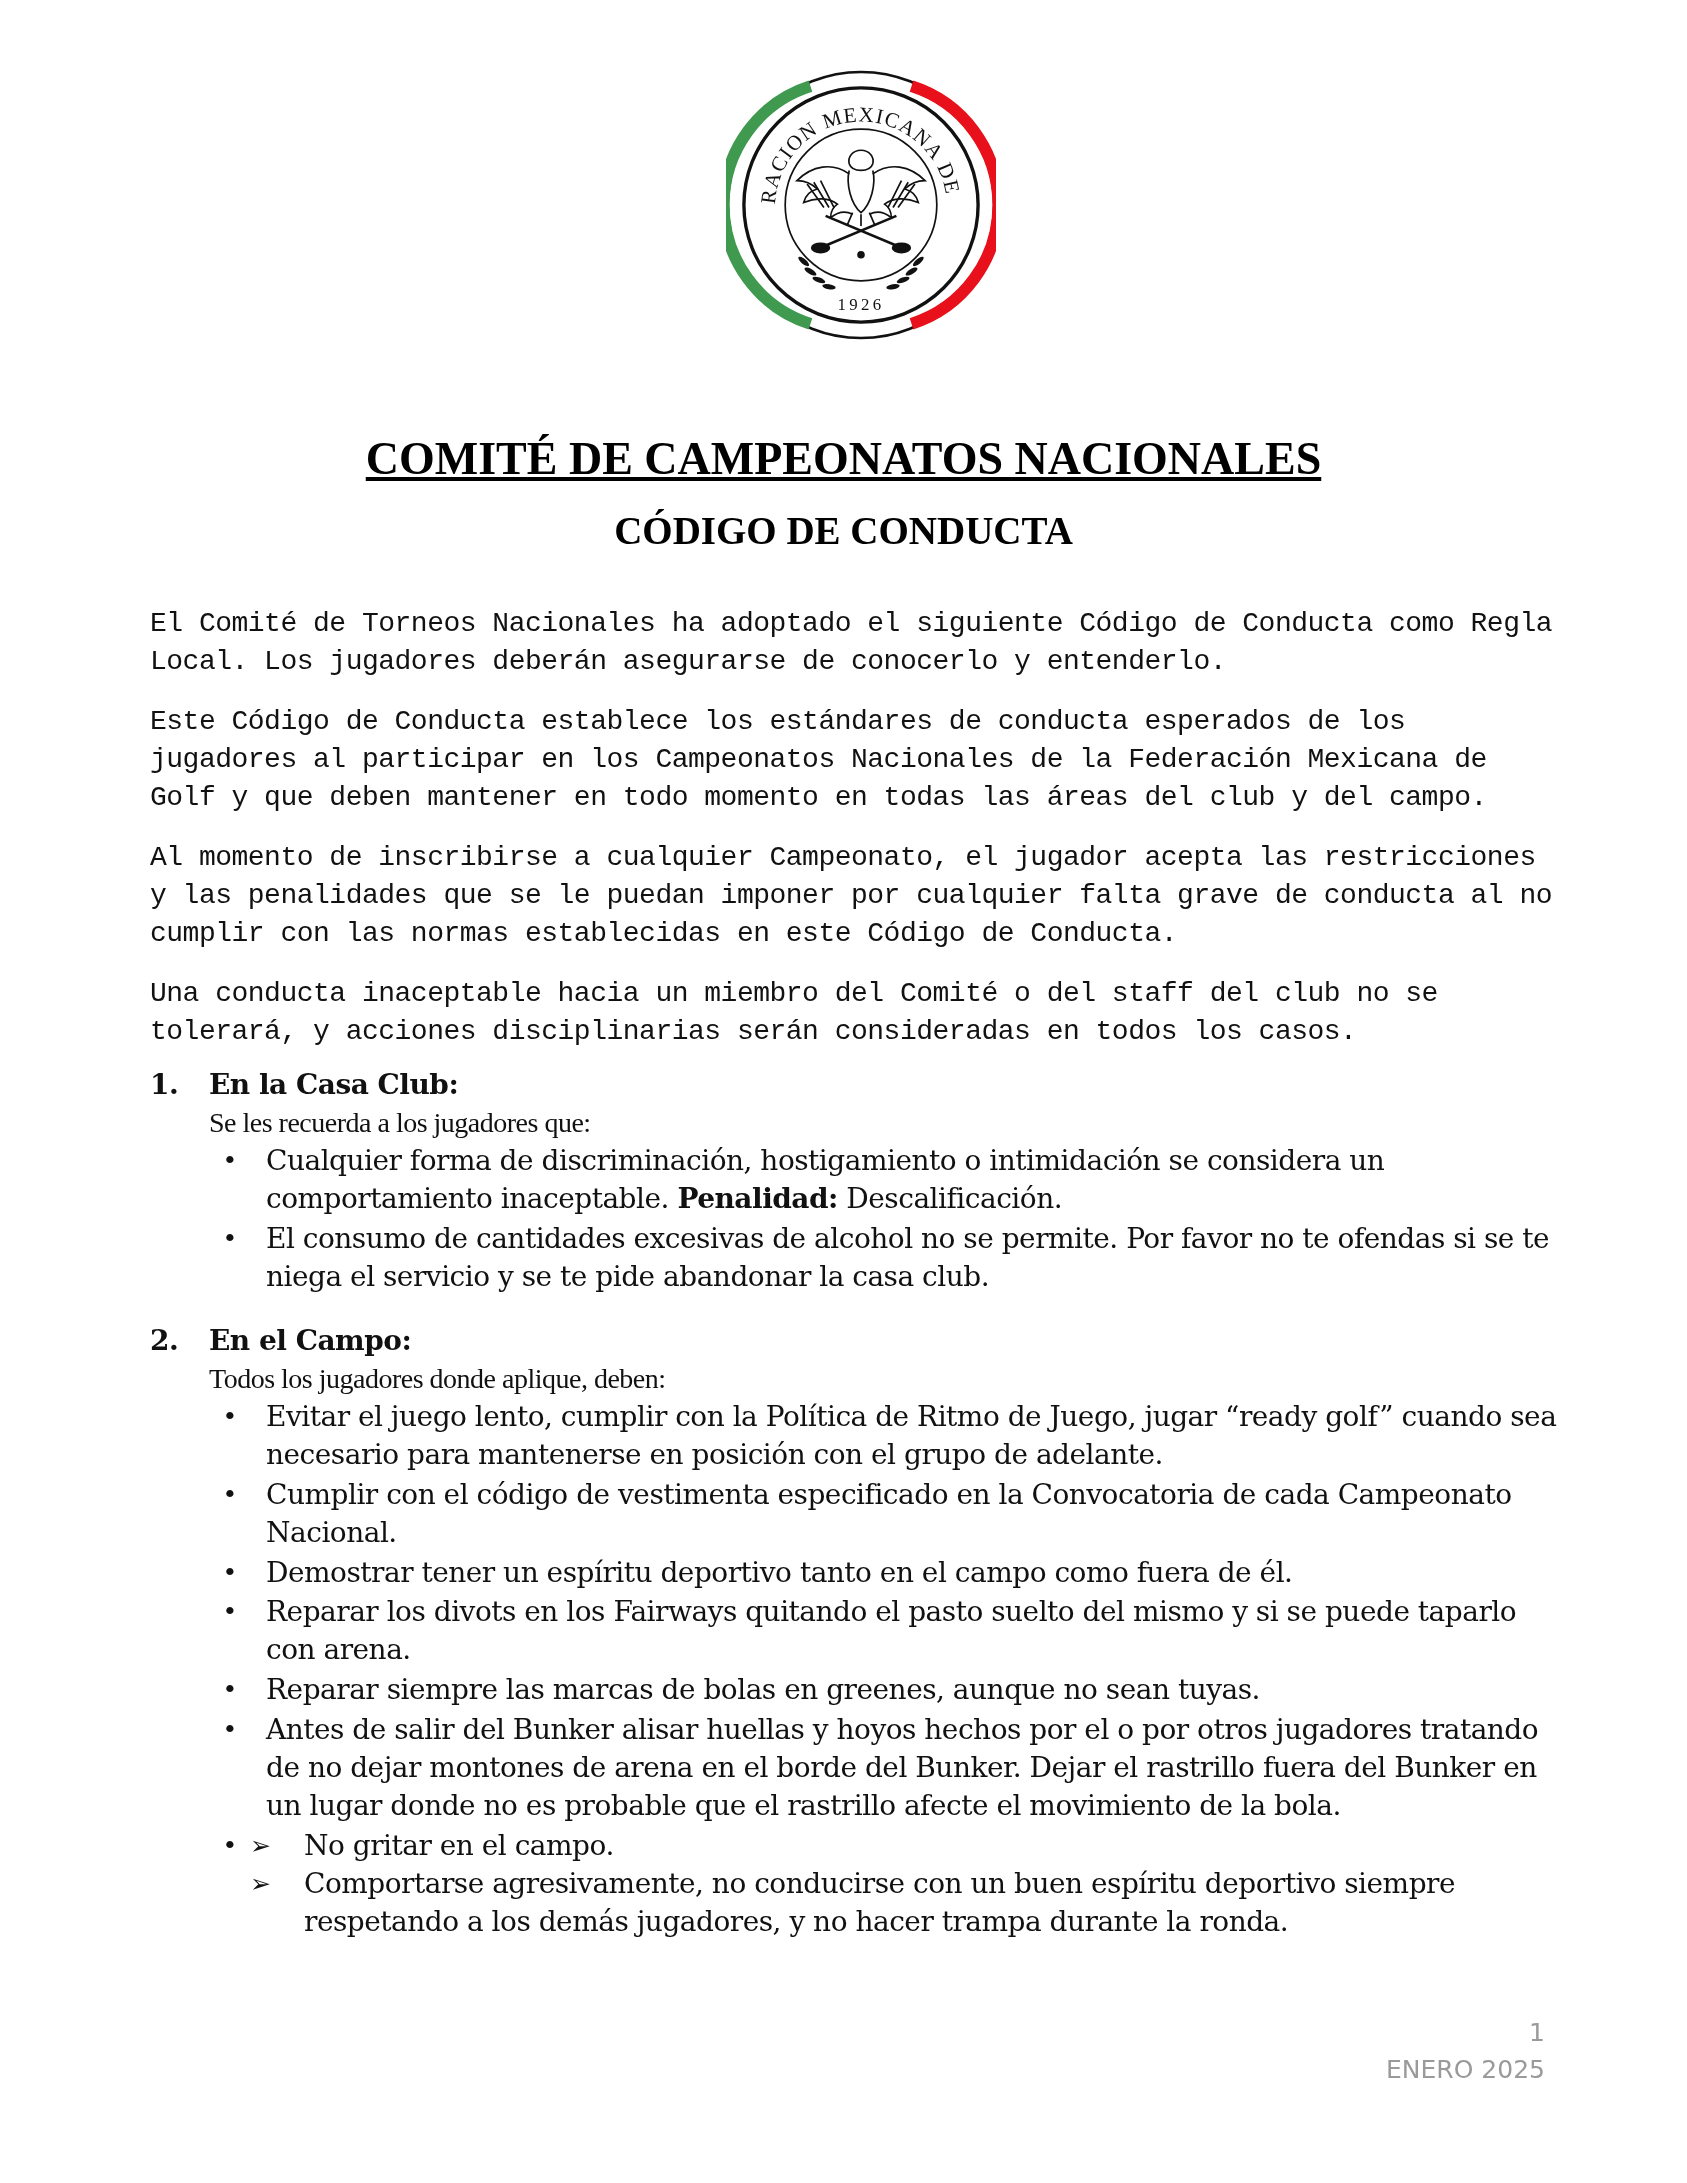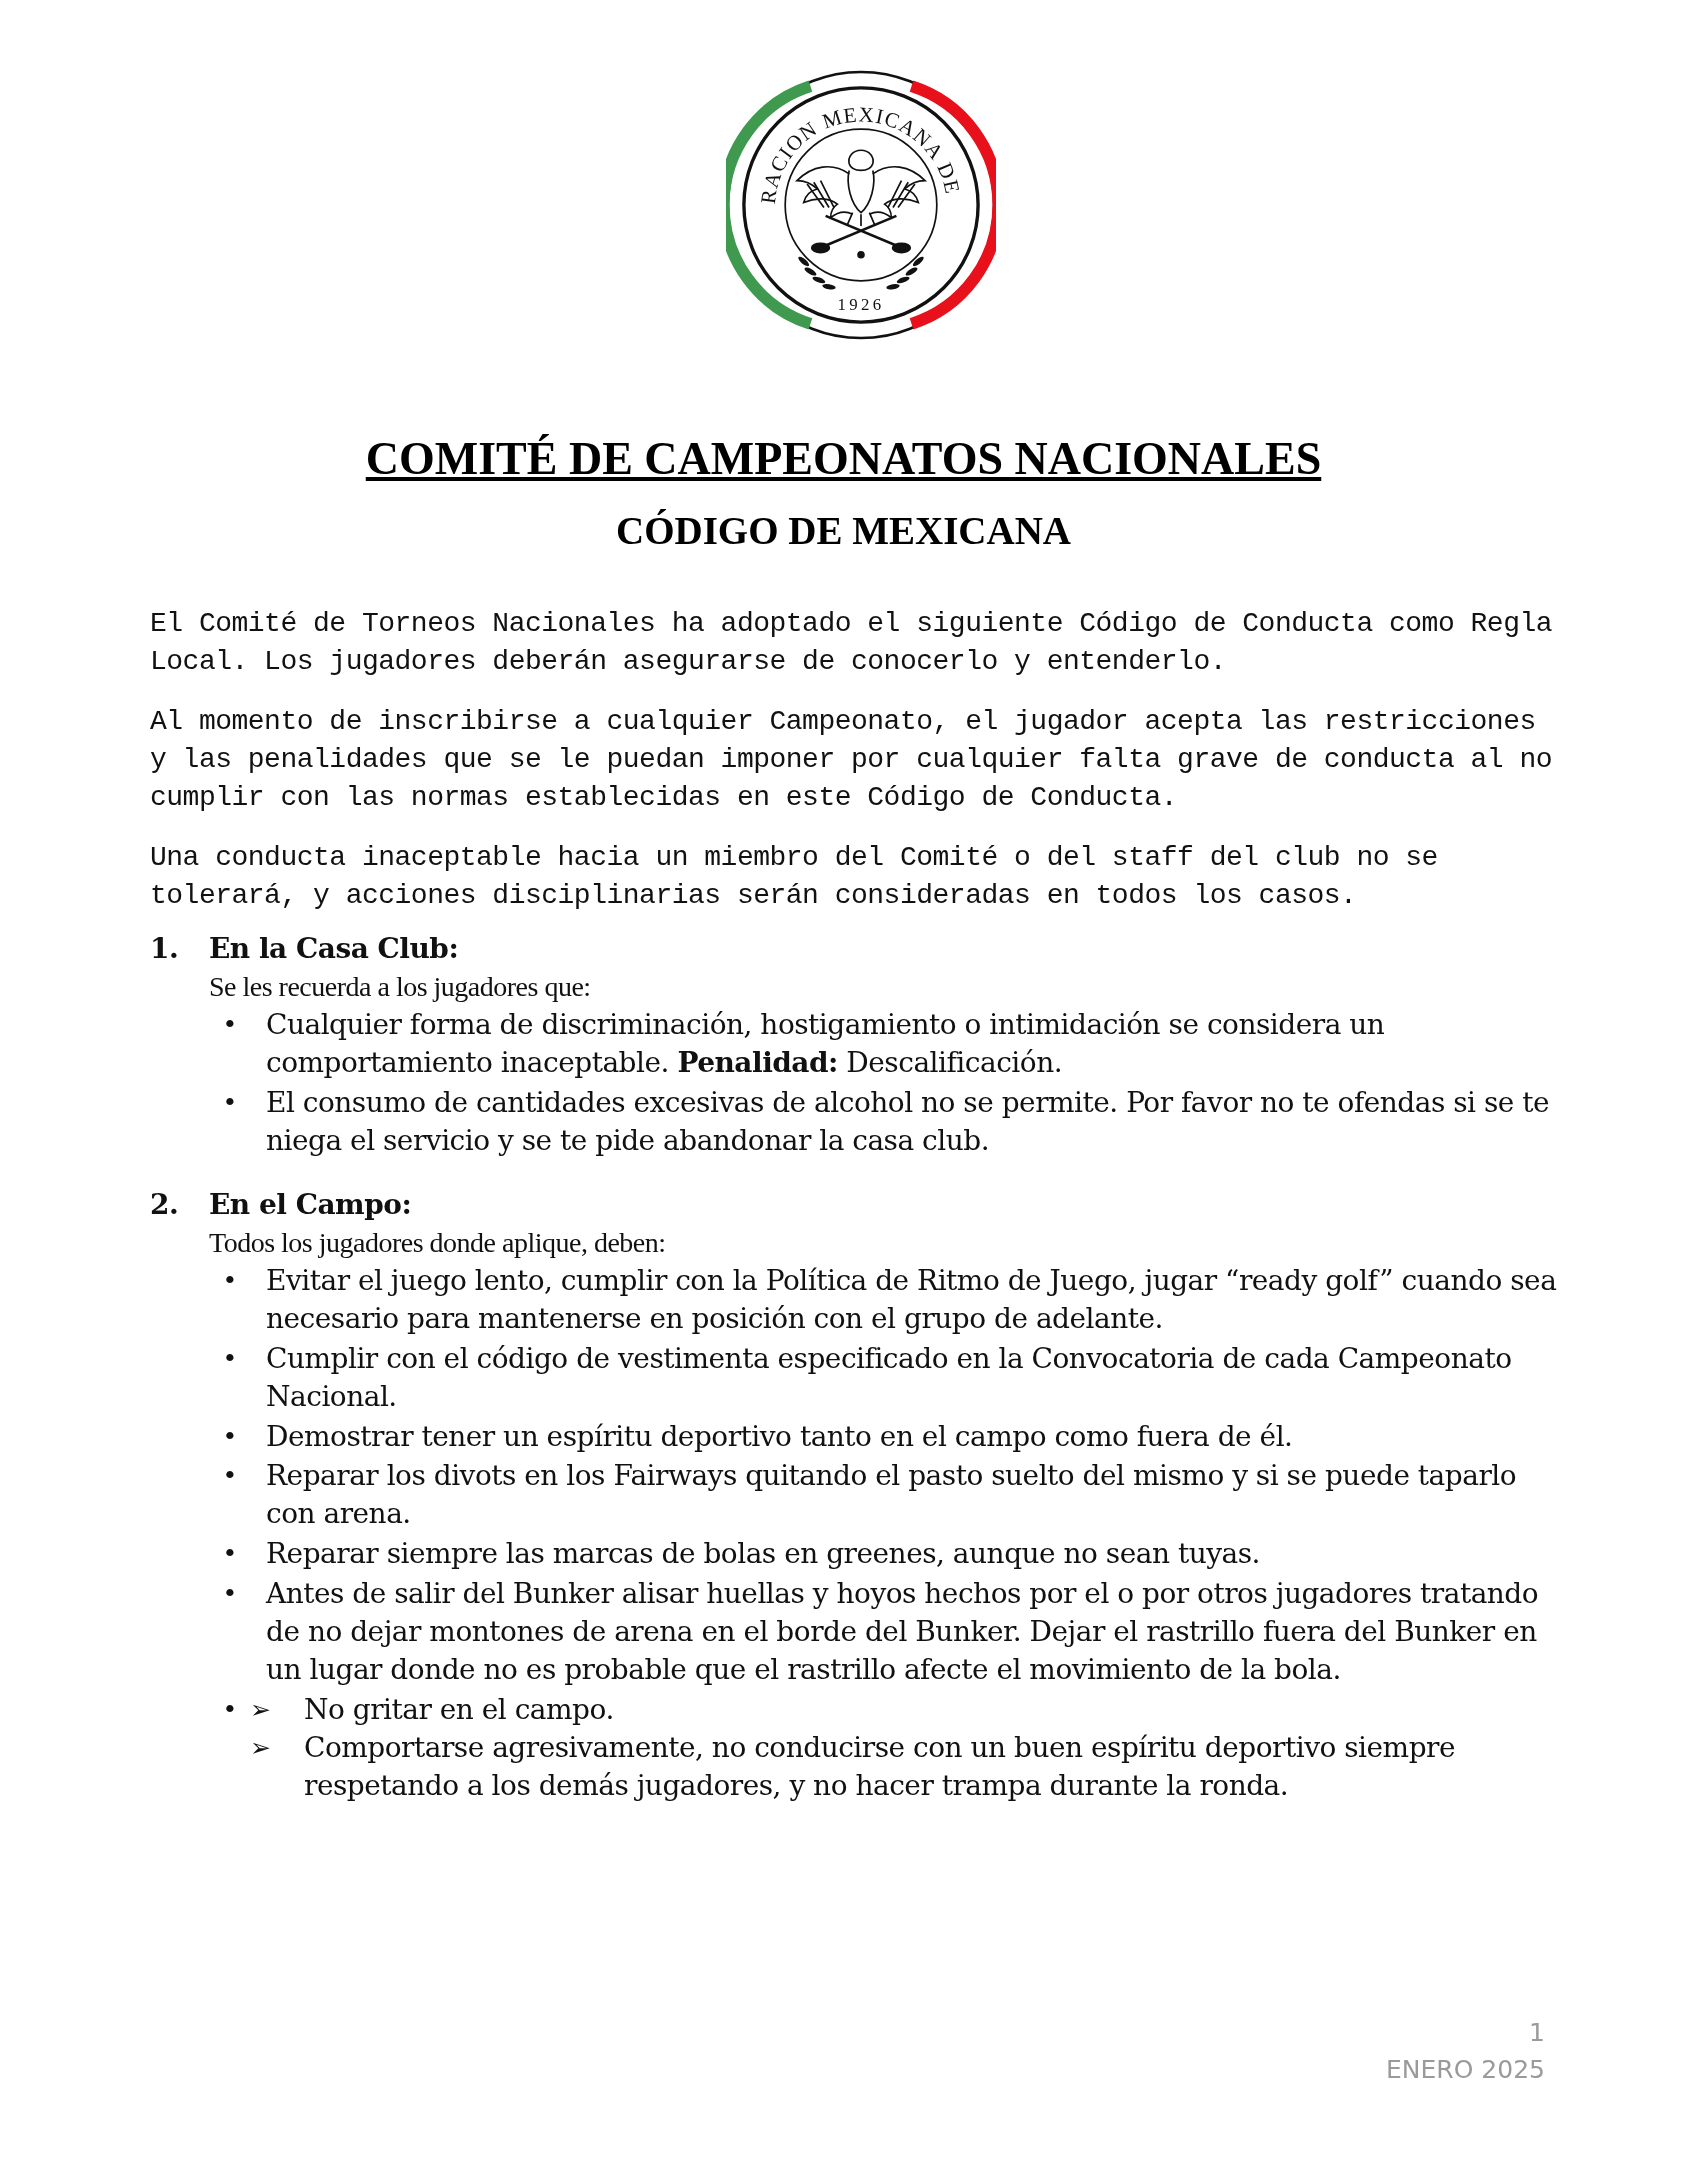--- a/index.html
+++ b/index.html
@@ -88,24 +88,25 @@
       <ellipse cx="228" cy="232" rx="8" ry="3" transform="rotate(-40 228 232)"></ellipse>
       <ellipse cx="220" cy="244" rx="8" ry="3" transform="rotate(-30 220 244)"></ellipse>
       <ellipse cx="210" cy="254" rx="8" ry="3" transform="rotate(-20 210 254)"></ellipse>
       <ellipse cx="198" cy="262" rx="8" ry="3" transform="rotate(-10 198 262)"></ellipse>
     </g>
     <text x="160" y="290" text-anchor="middle" font-family="Liberation Serif, serif" font-size="20" fill="#111" letter-spacing="4">1926</text>
   </svg>
 </div>
 
 <h1 class="title main">COMITÉ DE CAMPEONATOS NACIONALES</h1>
-<h2 class="title sub">CÓDIGO DE MEXICANA</h2>
+<h2 class="title sub">CÓDIGO DE CONDUCTA</h2>
 
 <div class="body">
   <p>El Comité de Torneos Nacionales ha adoptado el siguiente Código de Conducta como Regla Local. Los jugadores deberán asegurarse de conocerlo y entenderlo.</p>
+  <p>Este Código de Conducta establece los estándares de conducta esperados de los jugadores al participar en los Campeonatos Nacionales de la Federación Mexicana de Golf y que deben mantener en todo momento en todas las áreas del club y del campo.</p>
   <p>Al momento de inscribirse a cualquier Campeonato, el jugador acepta las restricciones y las penalidades que se le puedan imponer por cualquier falta grave de conducta al no cumplir con las normas establecidas en este Código de Conducta.</p>
   <p style="margin-bottom:15px">Una conducta inaceptable hacia un miembro del Comité o del staff del club no se tolerará, y acciones disciplinarias serán consideradas en todos los casos.</p>
 
   <div class="section">
     <div class="sec-head">
       <span class="sec-num">1.</span>
       <span>En la Casa Club:</span>
     </div>
     <div class="sec-intro">Se les recuerda a los jugadores que:</div>
     <ul class="bullets">

